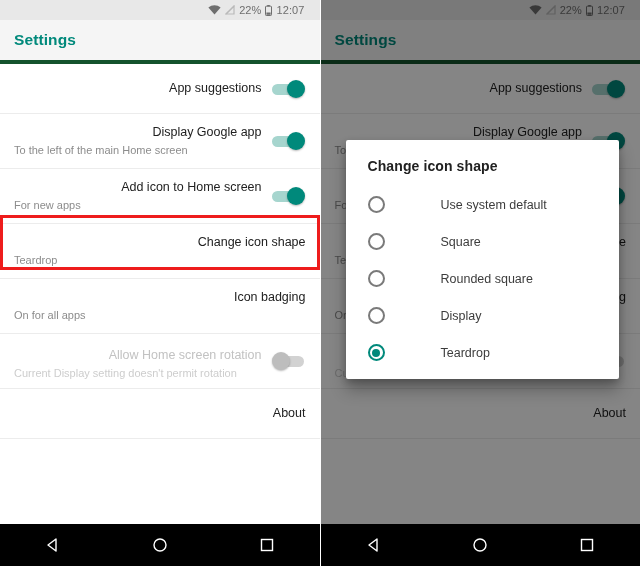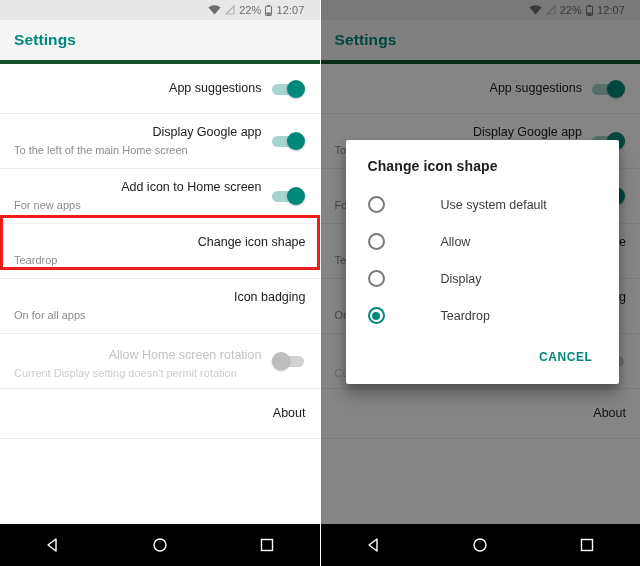--- a/index.html
+++ b/index.html
@@ -474,37 +474,38 @@
     <div class="dialog">
       <div class="dialog-title">Change icon shape</div>
 
       <div class="opt">
         <span class="radio"></span>
         <span class="opt-label">Use system default</span>
       </div>
 
       <div class="opt">
         <span class="radio"></span>
-        <span class="opt-label">Allow</span>
-      </div>
-
+        <span class="opt-label">Square</span>
+      </div>
+
+      <div class="opt">
+        <span class="radio"></span>
+        <span class="opt-label">Rounded square</span>
+      </div>
 
       <div class="opt">
         <span class="radio"></span>
         <span class="opt-label">Display</span>
       </div>
 
       <div class="opt">
         <span class="radio sel"></span>
         <span class="opt-label">Teardrop</span>
       </div>
 
-      <div class="dialog-actions">
-        <button class="btn-cancel">CANCEL</button>
-      </div>
     </div>
 
     <div class="navbar">
       <div class="nav-btn">
         <svg width="16" height="16" viewBox="0 0 16 16">
           <path d="M11 2 L3 8 L11 14 Z" fill="none" stroke="#ffffff" stroke-width="1.4" stroke-linejoin="round"></path>
         </svg>
       </div>
       <div class="nav-btn">
         <svg width="16" height="16" viewBox="0 0 16 16">

